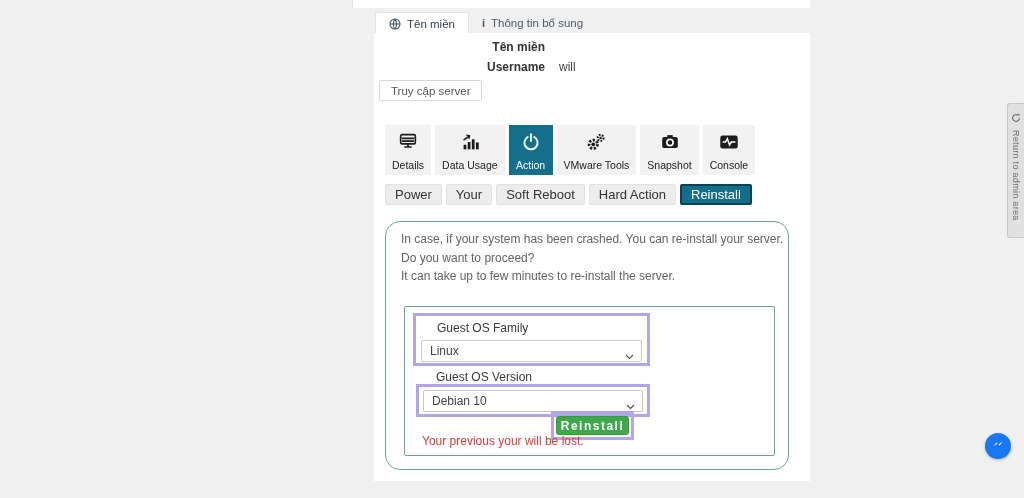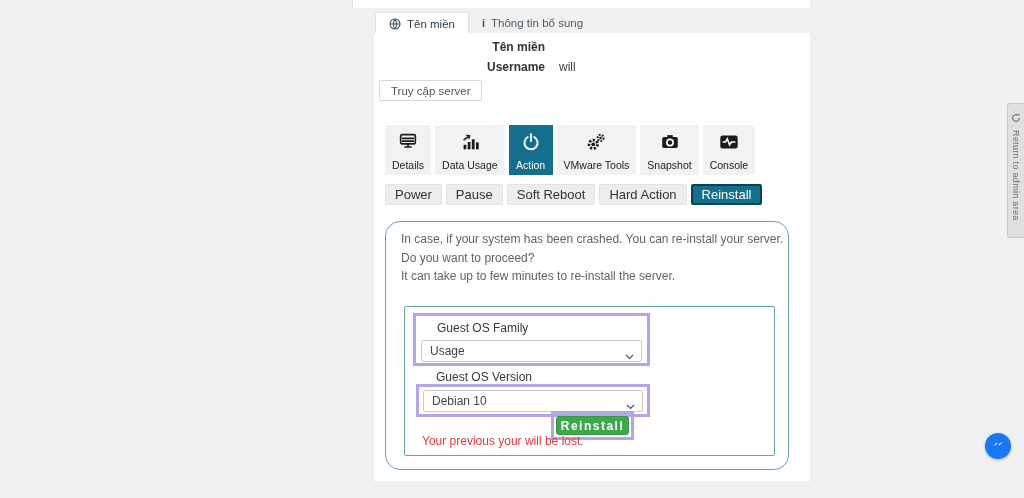--- a/index.html
+++ b/index.html
@@ -182,39 +182,39 @@
               <rect x="2.5" y="5" width="19" height="14" rx="2.5" fill="#1c1c1c"></rect>
               <polyline points="5,12 8.2,12 10.2,8.5 12.6,15.2 14.6,12 19,12" fill="none" stroke="#ffffff" stroke-width="1.7"></polyline>
             </svg>
         </span>
         <span class="tile-label">Console</span>
       </div>
     </div>
 
     <div class="sub-btns">
       <button class="sub-btn">Power</button>
-      <button class="sub-btn">Pause</button>
+      <button class="sub-btn">Your</button>
       <button class="sub-btn">Soft Reboot</button>
       <button class="sub-btn">Hard Action</button>
       <button class="sub-btn active">Reinstall</button>
     </div>
 
     <div class="outer-box">
       <div class="messages">
         <p>In case, if your system has been crashed. You can re-install your server.</p>
         <p>Do you want to proceed?</p>
         <p>It can take up to few minutes to re-install the server.</p>
       </div>
 
       <div class="inner-box">
 
         <div class="hl hl-family">
           <span class="field-label lbl-family">Guest OS Family</span>
           <div class="select sel-family">
-            <span>Usage</span>
+            <span>Linux</span>
             <span class="chev">
               <svg width="9" height="6" viewBox="0 0 9 6">
                   <polyline points="1,1 4.5,4.5 8,1" fill="none" stroke="#555" stroke-width="1.2"></polyline>
                 </svg>
             </span>
           </div>
         </div>
 
         <span class="field-label lbl-version">Guest OS Version</span>
 

